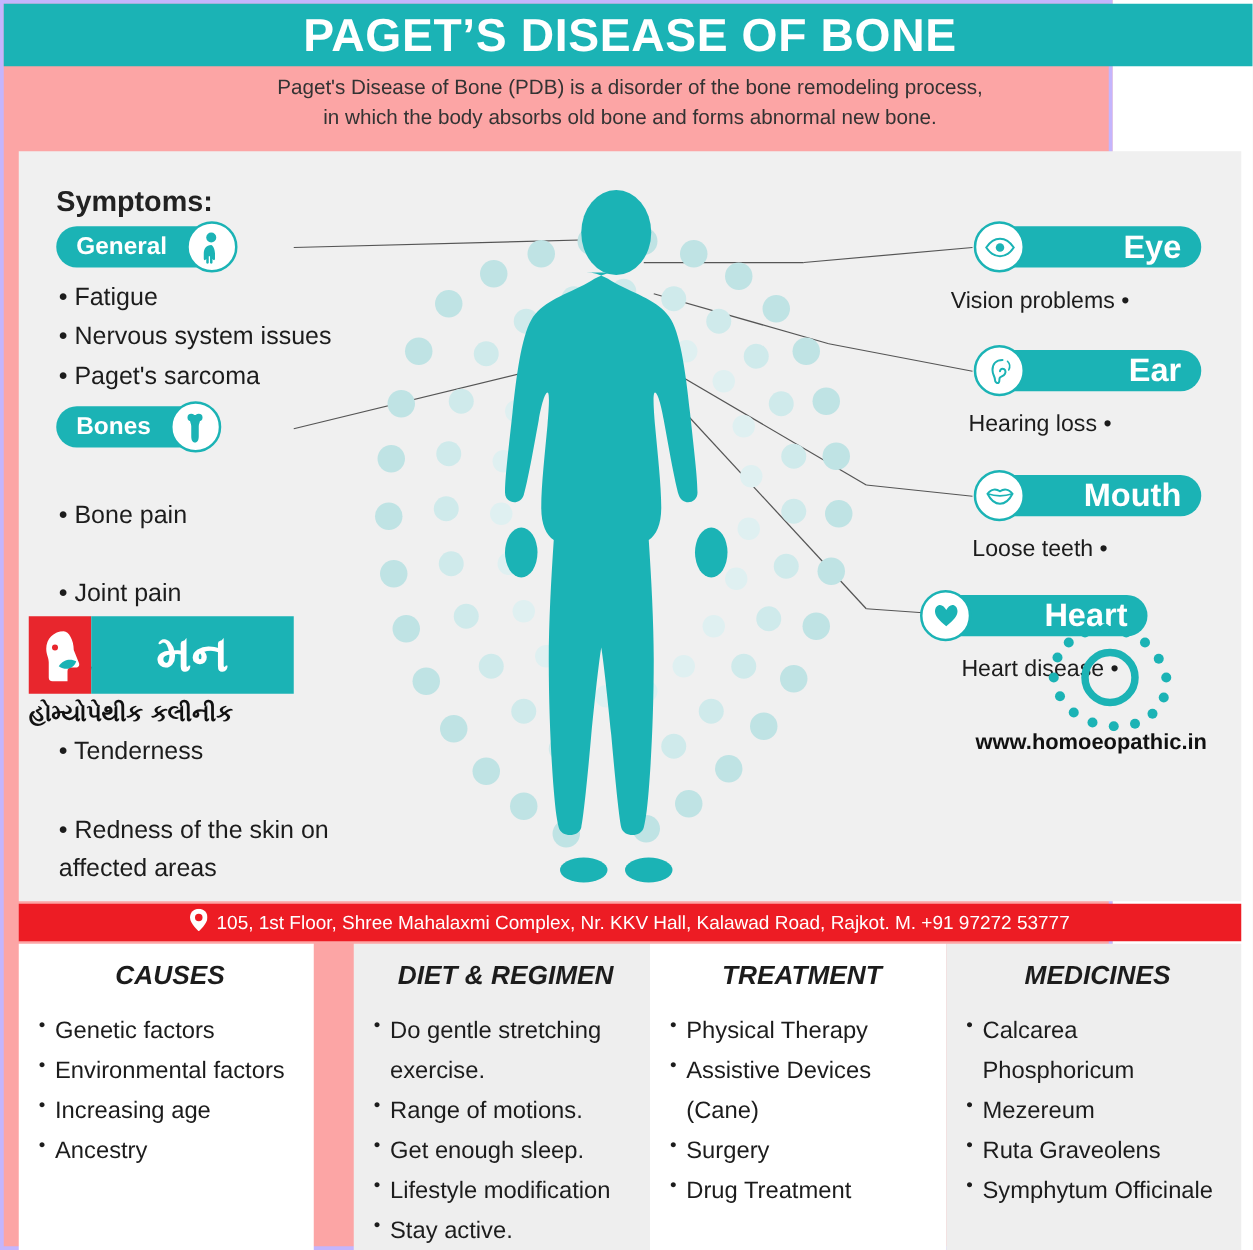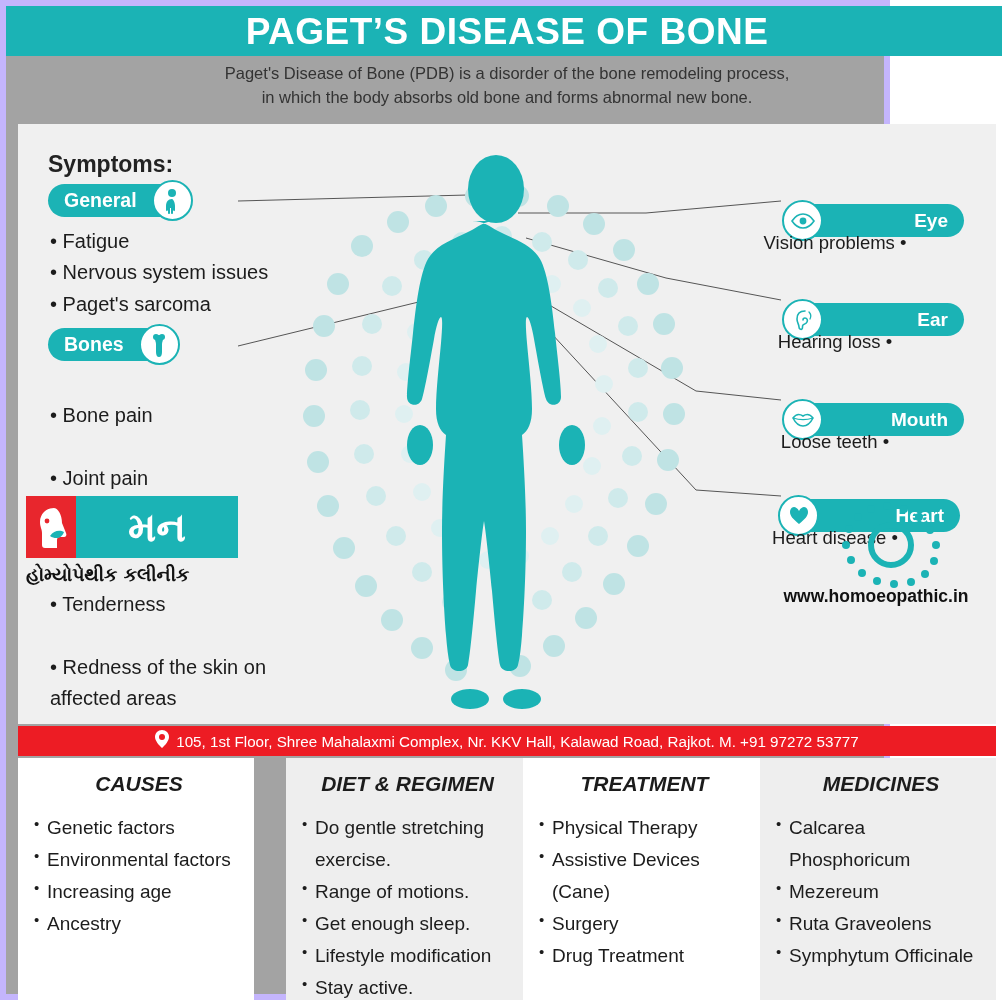--- a/index.html
+++ b/index.html
@@ -5,22 +5,22 @@
   * { box-sizing: border-box; margin: 0; padding: 0; }
   html, body {
     width: 1002px; height: 1000px;
     font-family: "Liberation Sans", sans-serif;
     background: #ffffff;
     overflow: hidden;
   }
   #page {
     position: relative;
     width: 890px; height: 1000px;
-    background: #a3a3a3;
-    border: 6px solid #c4b5fd;
+    background: #fca5a5;
+    border: 3px solid #c4b5fd;
   }
 
   
   .header-bar {
     position: absolute; left: 0; top: 0; width: 1002px; height: 50px;
     background: #1bb3b5;
     display: flex; align-items: center; justify-content: center;
   }
   .header-title {
     color: #ffffff;
@@ -88,23 +88,22 @@
   
   .pill-right {
     position: absolute;
     height: 33px;
     width: 180px;
     background: #1bb3b5;
     border-radius: 17px;
     display: flex; align-items: center; justify-content: flex-end;
     padding-right: 16px;
     color: #ffffff;
-    font-size: 19px;
+    font-size: 26px;
     font-weight: bold;
-    margin-top: 20px;
   }
   .pill-icon-circle-r {
     position: absolute; left: -2px; top: -4px;
     width: 41px; height: 41px;
     background: #ffffff;
     border: 2px solid #1bb3b5;
     border-radius: 50%;
     display: flex; align-items: center; justify-content: center;
   }
   .right-text {
@@ -376,21 +375,21 @@
     <span>Mouth</span>
     <span class="pill-icon-circle-r">
       <svg width="26" height="18" viewBox="0 0 26 18">
         <path d="M3 7 c3 -4 7 -4 10 -2 c3 -2 7 -2 10 2 c-3 6 -7 8 -10 8 c-3 0 -7 -2 -10 -8 z" fill="none" stroke="#1bb3b5" stroke-width="1.6"></path>
         <path d="M3 7 c6 2 14 2 20 0" fill="none" stroke="#1bb3b5" stroke-width="1.3"></path>
       </svg>
     </span>
   </div>
   <div class="right-text" style="left:700px; top:425px; width:258px;">Loose teeth •</div>
 
-  <div class="pill-right" style="left:774px; top:473px;align-items:center;">
+  <div class="pill-right" style="left:735px; top:473px;align-items:center;">
     <span>Heart</span>
     <span class="pill-icon-circle-r">
       <svg width="24" height="24" viewBox="0 0 24 24">
         <path d="M12 20 c-6 -5 -9 -8 -9 -12 c0 -3 2 -5 4 -5 c2 0 4 2 5 4 c1 -2 3 -4 5 -4 c2 0 4 2 4 5 c0 4 -3 7 -9 12 z" fill="#1bb3b5"></path>
       </svg>
     </span>
   </div>
   <div class="right-text" style="left:700px; top:521px; width:258px;">Heart disease •</div>
 
   <div class="logo-block">

